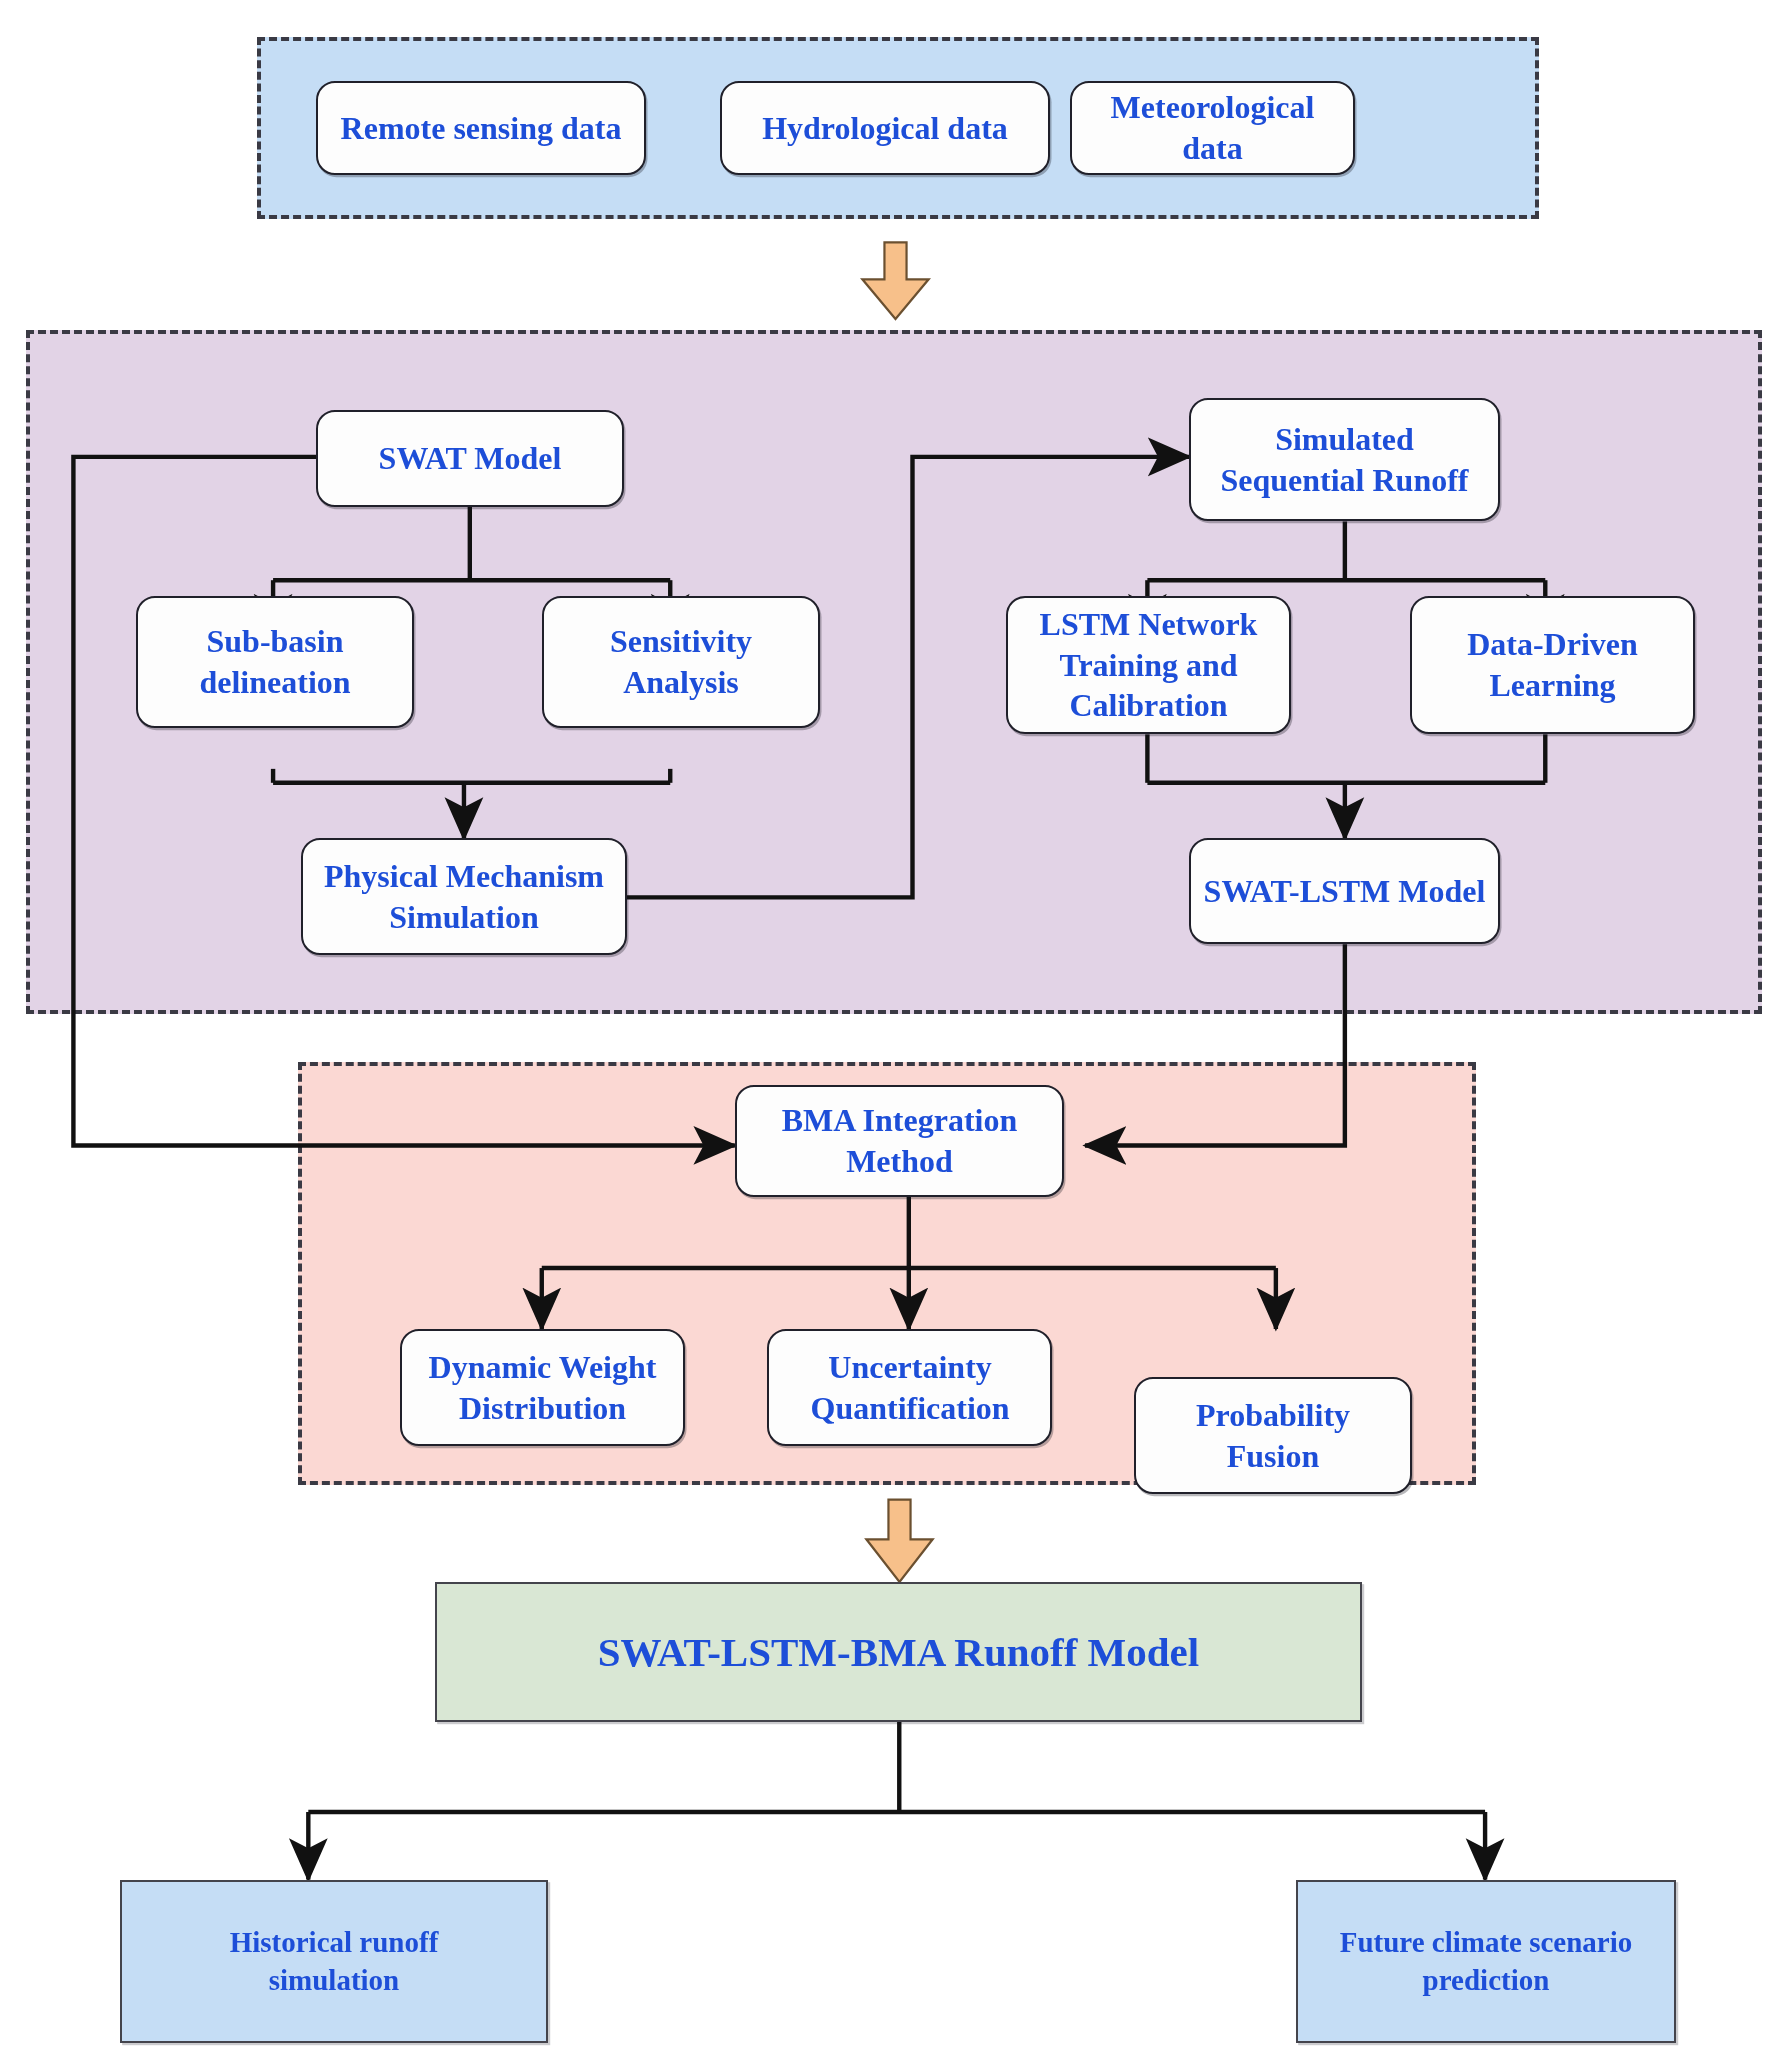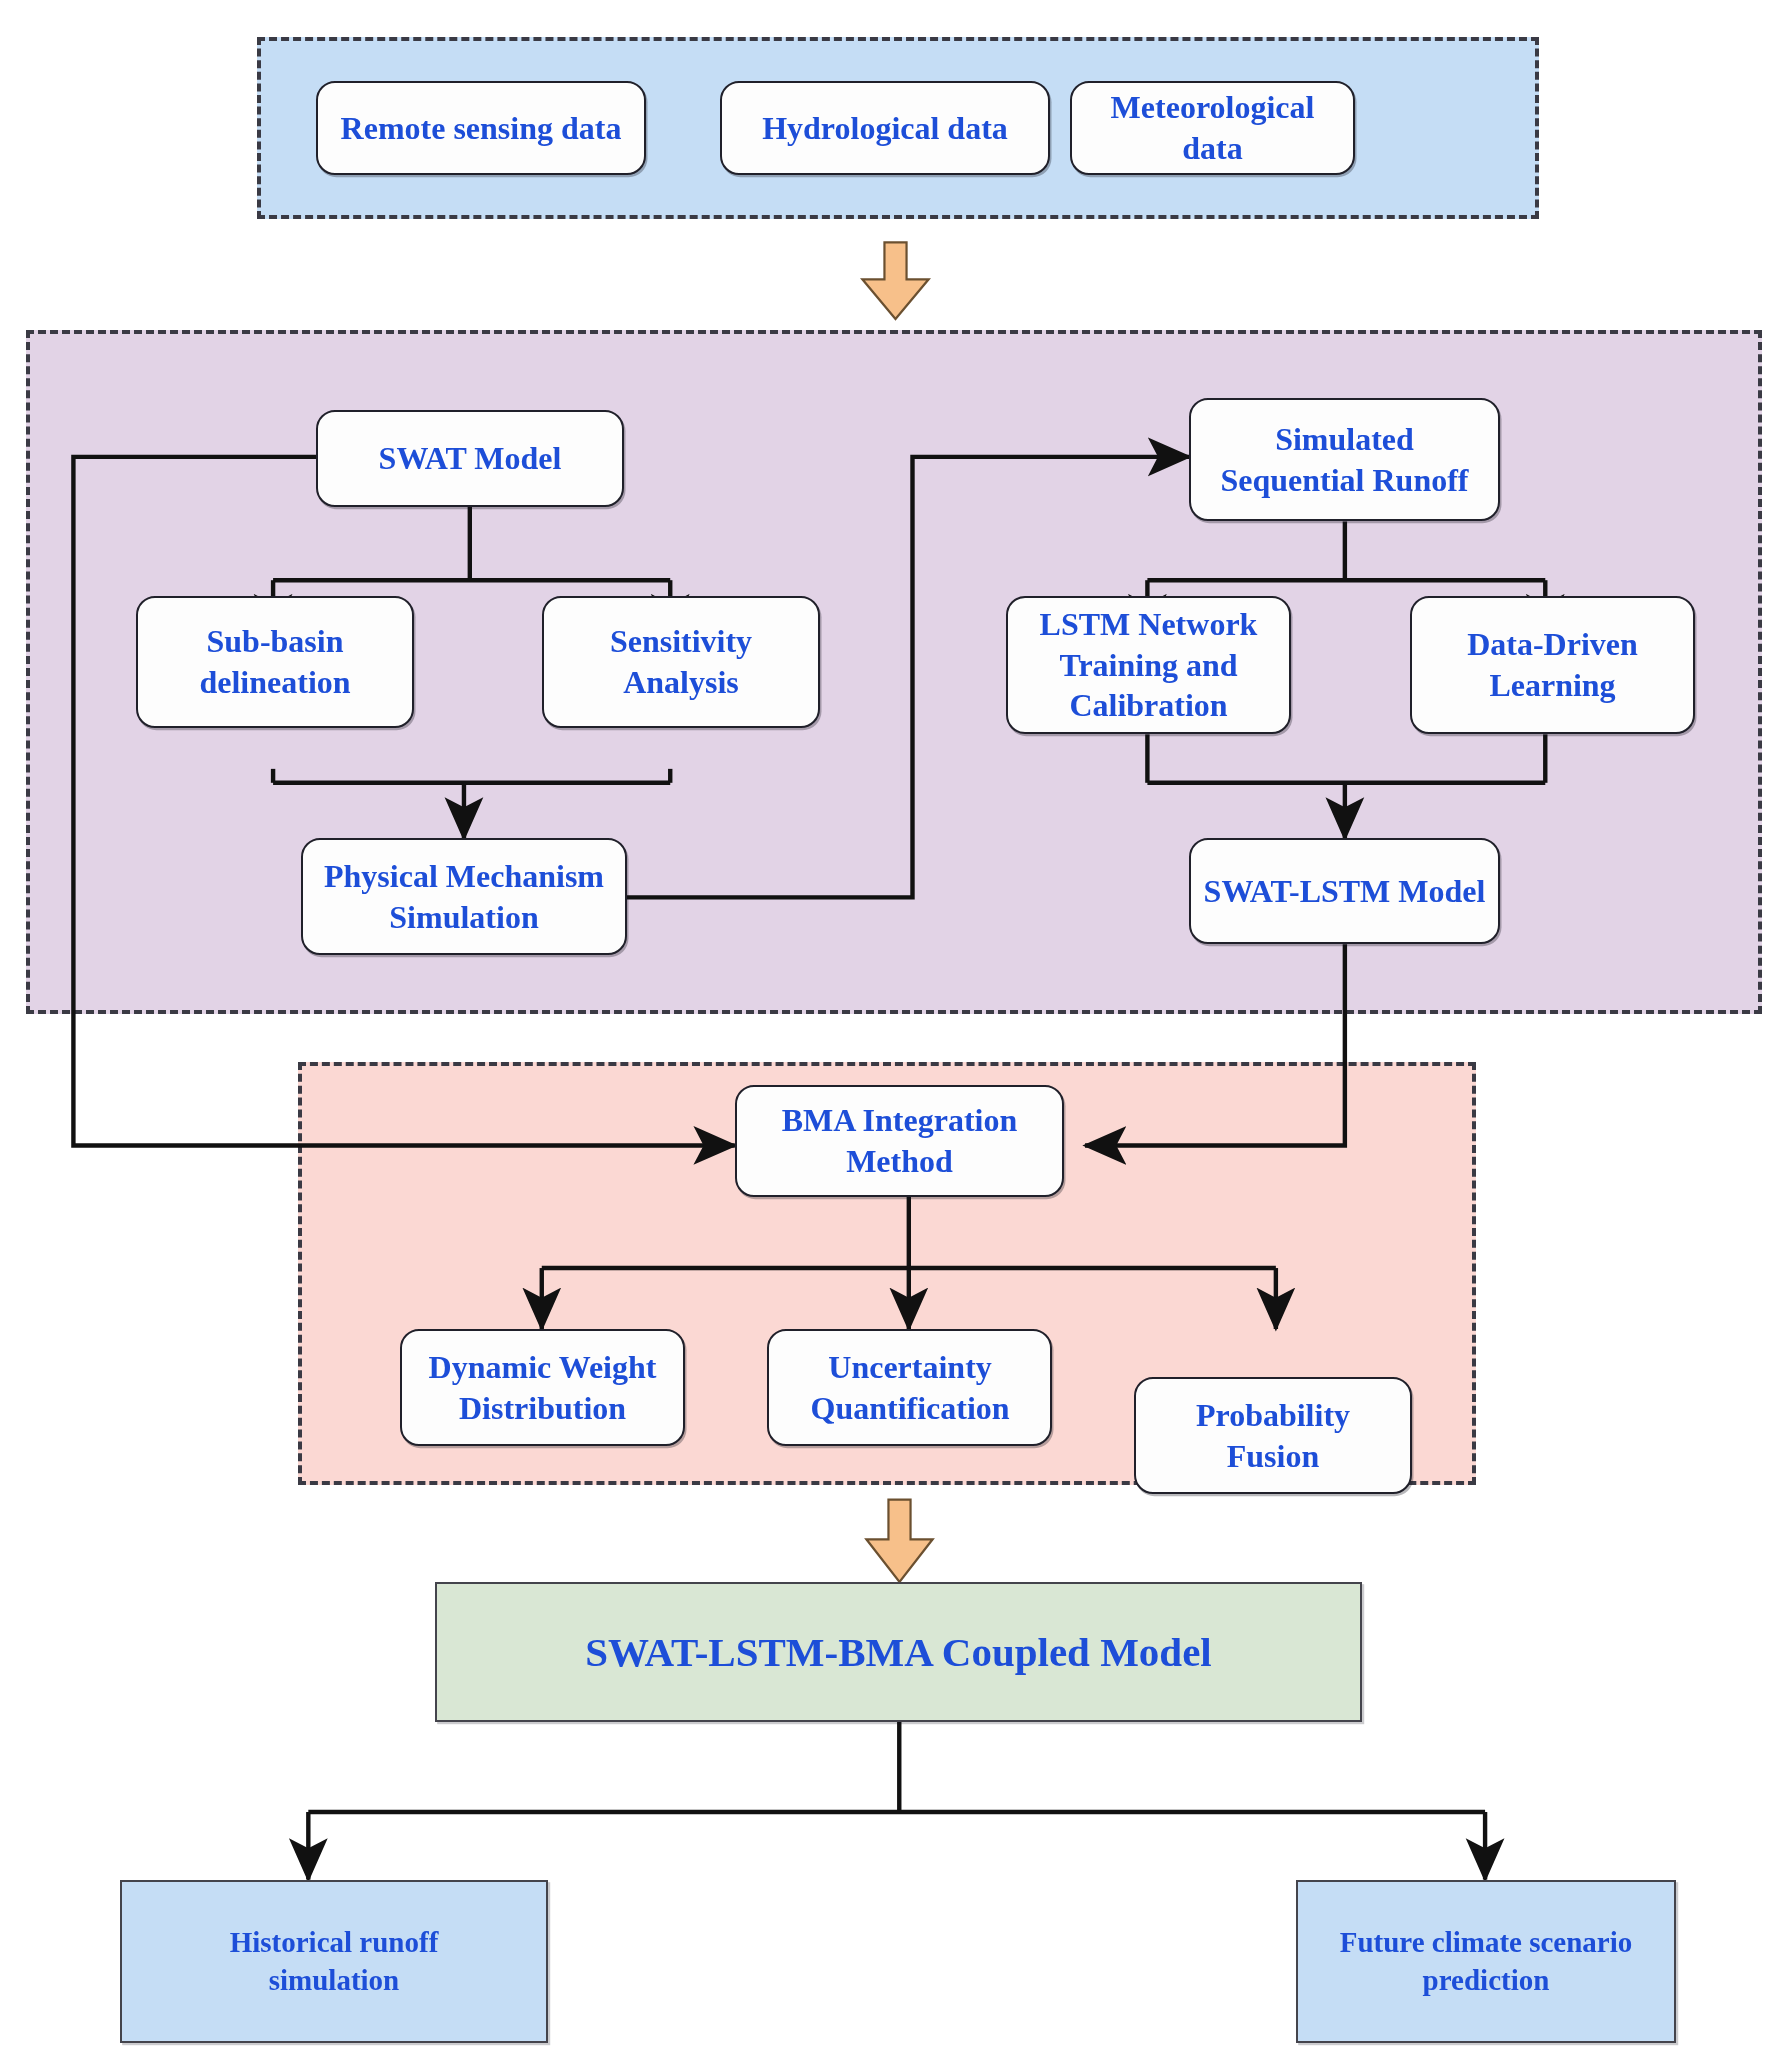--- a/index.html
+++ b/index.html
@@ -164,20 +164,20 @@
   <div class="node rounded fs-lg" style="left:1189px; top:838px; width:311px; height:106px;">SWAT-LSTM Model</div>
 
   <div class="node rounded fs-lg" style="left:735px; top:1085px; width:329px; height:112px;">BMA Integration<br>Method</div>
 
   <div class="node rounded fs-lg" style="left:400px; top:1329px; width:285px; height:117px;">Dynamic Weight<br>Distribution</div>
 
   <div class="node rounded fs-lg" style="left:767px; top:1329px; width:285px; height:117px;padding-left:7px;">Uncertainty<br>Quantification</div>
 
   <div class="node rounded fs-lg" style="left:1134px; top:1329px; width:278px; height:117px;margin-top:48px;">Probability<br>Fusion</div>
 
-  <div class="node square green-fill fs-xl" style="left:435px; top:1582px; width:927px; height:140px;">SWAT-LSTM-BMA Coupled Model</div>
+  <div class="node square green-fill fs-xl" style="left:435px; top:1582px; width:927px; height:140px;">SWAT-LSTM-BMA Runoff Model</div>
 
   <div class="node square blue-fill fs-md" style="left:120px; top:1880px; width:428px; height:163px;">Historical runoff<br>simulation</div>
 
   <div class="node square blue-fill fs-md" style="left:1296px; top:1880px; width:380px; height:163px;">Future climate scenario<br>prediction</div>
 
 </div>
 
 
 </body></html>

